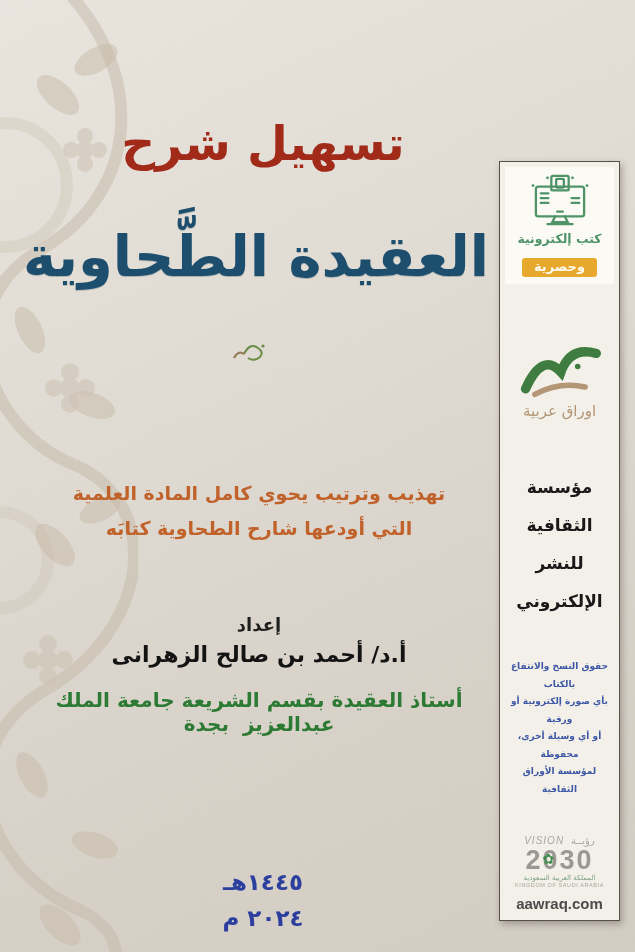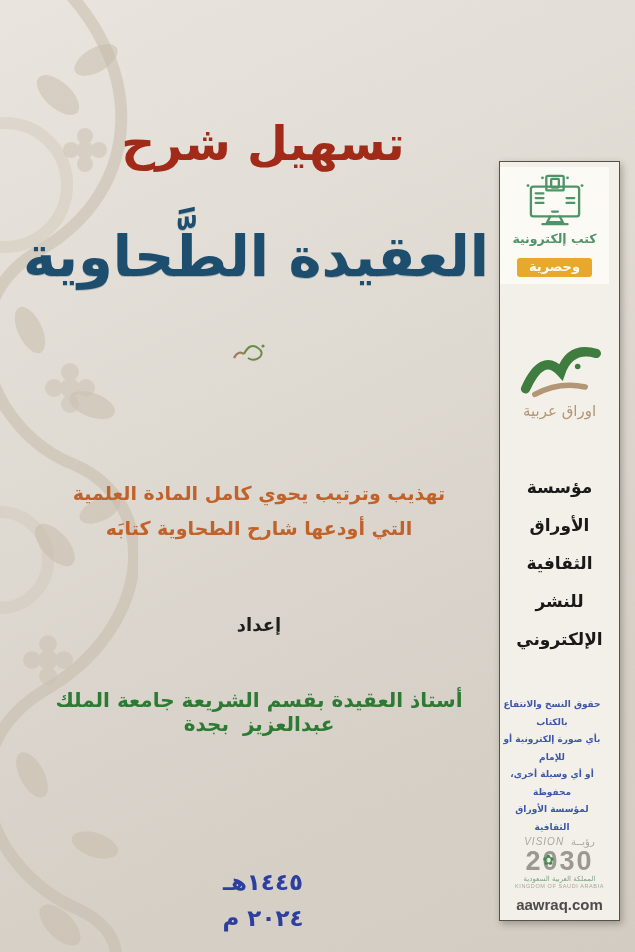--- a/index.html
+++ b/index.html
@@ -28,21 +28,21 @@
     font-size:22px;font-weight:bold;color:#131313;}
   .preparer-title{top:688px;left:18px;width:482px;text-align:center;
     font-size:20px;font-weight:bold;color:#2c7a33;direction:rtl;}
   .dates{top:864px;left:28px;width:470px;text-align:center;
     color:#2c3f9e;font-weight:bold;font-size:23px;line-height:36px;direction:rtl;}
 
   .sidebar{
     left:499px;top:161px;width:121px;height:760px;box-sizing:border-box;
     background:#f3f0e9;border:1px solid #555048;
     box-shadow:2px 3px 7px rgba(60,50,40,.35);
-    display:flex;flex-direction:column;
+    display:flex;flex-direction:column;align-items:center;
   }
   .badge{width:calc(100% - 10px);margin-top:5px;background:#fcfaf5;
     display:flex;flex-direction:column;align-items:center;padding:7px 0 7px;}
   .badge-line1{color:#4f9468;font-size:12.5px;font-weight:bold;margin-top:3px;direction:rtl;}
   .badge-line2{margin-top:12px;background:#e7a92d;color:#fdfbef;font-size:13px;font-weight:bold;
     padding:1px 12px 3px;border-radius:3px;direction:rtl;}
   .org-logo{margin-top:62px;display:flex;flex-direction:column;align-items:center;}
   .org-logo-text{color:#b39676;font-size:15px;margin-top:2px;direction:rtl;}
   .publisher{margin-top:48px;text-align:center;direction:rtl;}
   .publisher div{font-size:17px;font-weight:bold;color:#191919;line-height:38px;}
@@ -126,20 +126,21 @@
     <circle cx="33" cy="8" r="1.6" fill="#6a8c46"></circle>
   </svg>
 
 
   <div class="abs tagline-block">
     <div>تهذيب وترتيب يحوي كامل المادة العلمية</div>
     <div>التي أودعها شارح الطحاوية كتابَه</div>
   </div>
 
   <div class="abs prep-label">إعداد</div>
+  <div class="abs preparer">أ.د/ أحمد بن صالح الزهرانى</div>
   <div class="abs preparer-title">أستاذ العقيدة بقسم الشريعة جامعة الملك عبدالعزيز&nbsp;&nbsp;بجدة</div>
 
   <div class="abs dates">
     <div>١٤٤٥هـ</div>
     <div>٢٠٢٤ م</div>
   </div>
 
   <div class="abs sidebar">
 
     <div class="badge">
@@ -169,29 +170,28 @@
       <svg width="84" height="54" viewBox="0 0 90 58" xmlns="http://www.w3.org/2000/svg">
         <path d="M8,46 Q26,6 46,28 Q56,0 84,8" fill="none" stroke="#3e7d3f" stroke-width="10" stroke-linecap="round"></path>
         <path d="M18,52 Q44,38 72,44" fill="none" stroke="#b39676" stroke-width="6" stroke-linecap="round"></path>
         <circle cx="64" cy="22" r="3" fill="#3e7d3f"></circle>
       </svg>
       <div class="org-logo-text">اوراق عربية</div>
     </div>
 
     <div class="publisher">
       <div>مؤسسة</div>
-      <div>الأوراق</div>
       <div>الثقافية</div>
       <div>للنشر</div>
       <div>الإلكتروني</div>
     </div>
 
     <div class="copyright">
       <div>حقوق النسخ والانتفاع بالكتاب</div>
-      <div>بأي صورة إلكترونية أو للإمام</div>
+      <div>بأي صورة إلكترونية أو ورقية</div>
       <div>أو أي وسيلة أخرى، محفوظة</div>
       <div>لمؤسسة الأوراق الثقافية</div>
     </div>
 
     <div class="vision">
       <div class="vision-row">
         <span class="en">VISION</span>
         <span>رؤيــة</span>
       </div>
       <div class="v-year-wrap">

